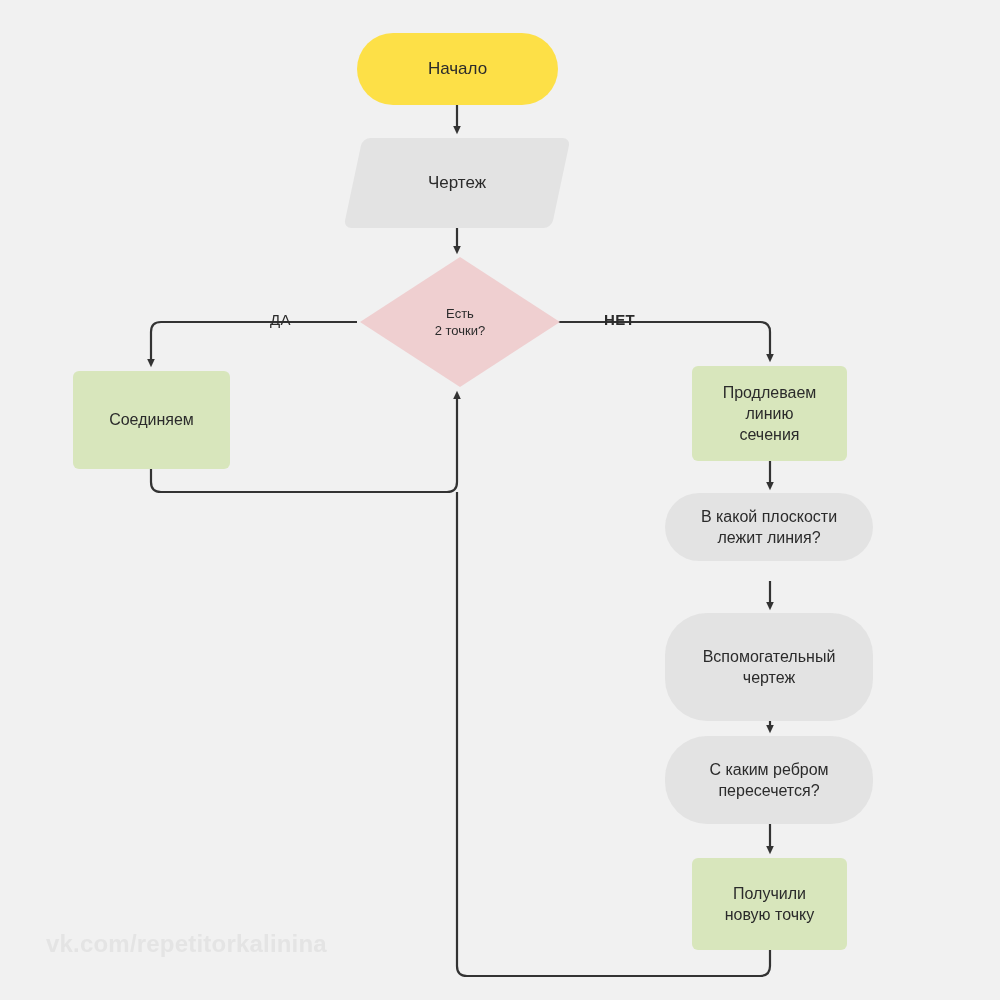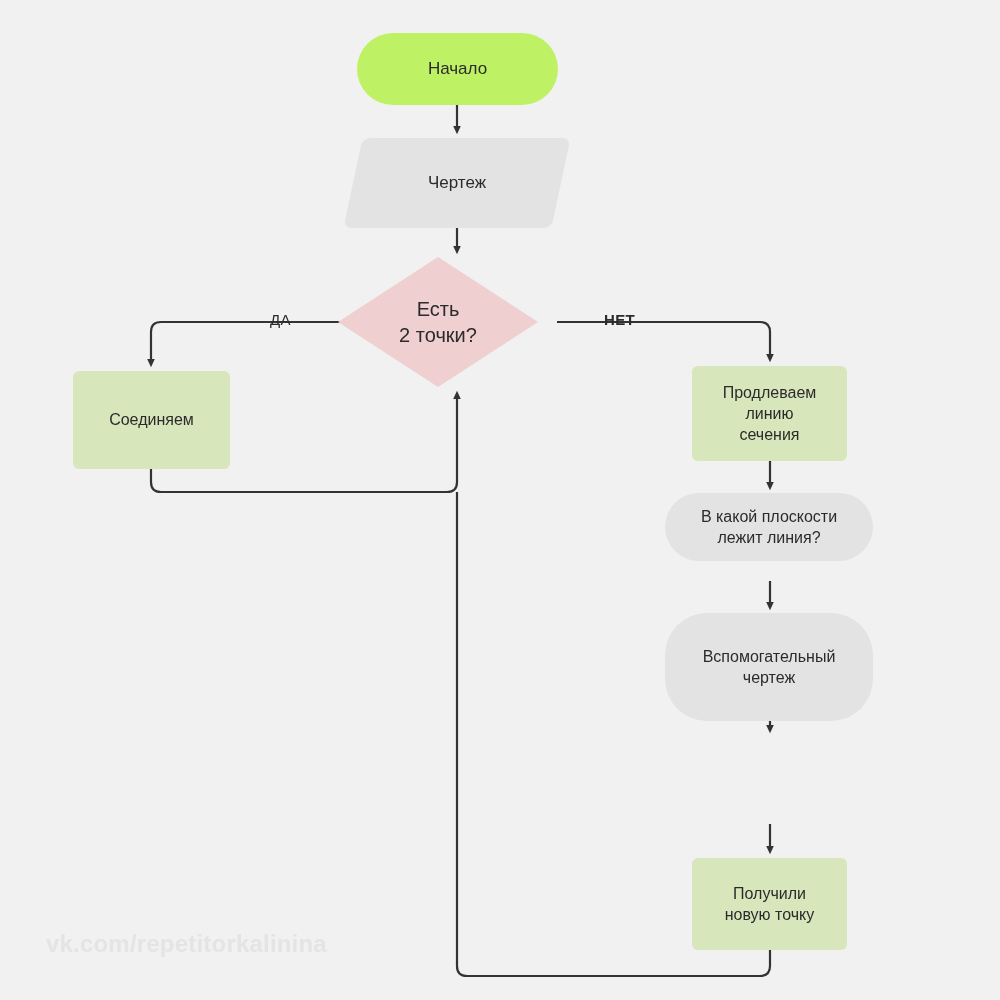--- a/index.html
+++ b/index.html
@@ -36,21 +36,21 @@
     text-align: center;
     color: #2b2b2b;
     line-height: 1.32;
     white-space: pre-line;
   }
 
   
   .n-start {
     left: 357px; top: 33px;
     width: 201px; height: 72px;
-    background: #bef264;
+    background: #fde047;
     border-radius: 36px;
     font-size: 17px;
   }
 
   
   .n-para {
     left: 367px; top: 138px;
     width: 180px; height: 90px;
     font-size: 17px;
   }
@@ -60,23 +60,23 @@
     width: 208px; height: 90px;
     background: #e3e3e3;
     transform: skewX(-12deg);
     border-radius: 8px;
     z-index: 0;
   }
   .n-para .lbl { position: relative; z-index: 1; }
 
   
   .n-diamond {
-    left: 338px; top: 257px;
+    left: 360px; top: 257px;
     width: 200px; height: 130px;
-    font-size: 20px;
+    font-size: 13px;
   }
   .n-diamond .dia {
     position: absolute;
     left: 0; top: 0;
     width: 200px; height: 130px;
     background: #efcfd0;
     clip-path: polygon(50% 0%, 100% 50%, 50% 100%, 0% 50%);
     z-index: 0;
   }
   .n-diamond .lbl { position: relative; z-index: 1; }
@@ -183,20 +183,24 @@
   <div class="node n-gray n-plosk">
     <span class="lbl">В какой плоскости
 лежит линия?</span>
   </div>
 
   <div class="node n-gray n-vspomog">
     <span class="lbl">Вспомогательный
 чертеж</span>
   </div>
 
+  <div class="node n-gray n-rebro">
+    <span class="lbl">С каким ребром
+пересечется?</span>
+  </div>
 
   <div class="node n-green n-poluchili">
     <span class="lbl">Получили
 новую точку</span>
   </div>
 
   <div class="edge-label lab-yes">ДА</div>
   <div class="edge-label lab-no">НЕТ</div>
 
   <div class="watermark">vk.com/repetitorkalinina</div>

